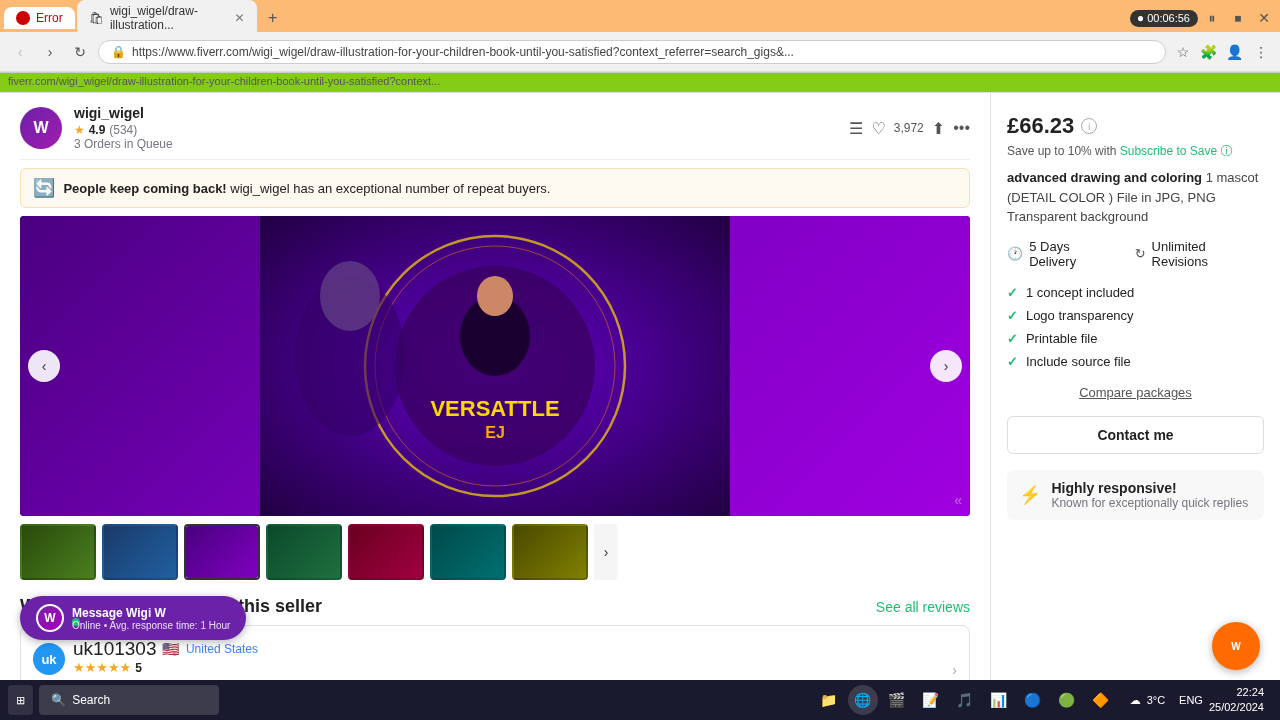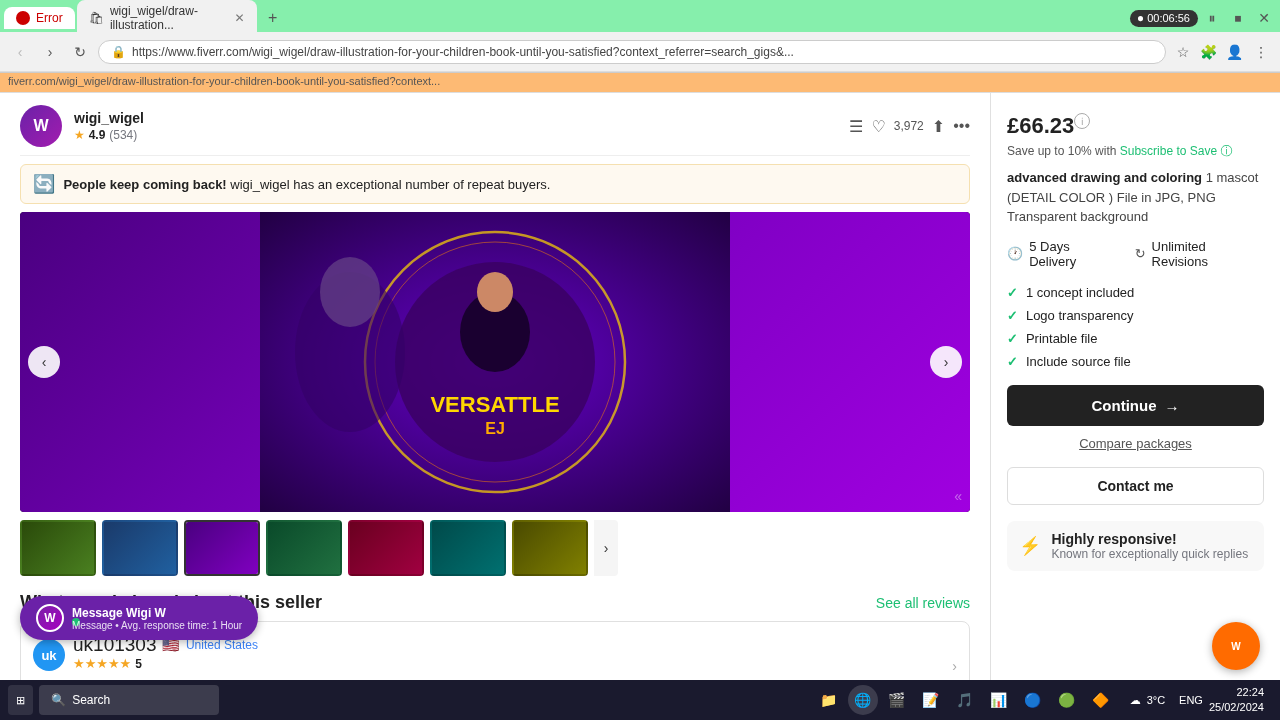--- a/index.html
+++ b/index.html
@@ -1,20 +1,20 @@
 <!DOCTYPE html>
 <html><head>
   <meta charset="utf-8">
   <style>
     * { box-sizing: border-box; margin: 0; padding: 0; }
     body { font-family: -apple-system, BlinkMacSystemFont, 'Segoe UI', sans-serif; background: #fff; font-size: 14px; color: #222; overflow: hidden; }
 
     
     .browser-chrome { background: #f1f1f1; border-bottom: 1px solid #ccc; }
-    .browser-tabs { display: flex; align-items: center; background: #86efac; padding: 4px 4px 0; height: 32px; gap: 2px; }
+    .browser-tabs { display: flex; align-items: center; background: #fdba74; padding: 4px 4px 0; height: 32px; gap: 2px; }
     .browser-tab { background: #f1f1f1; border-radius: 8px 8px 0 0; padding: 4px 12px; font-size: 12px; color: #333; display: flex; align-items: center; gap: 6px; max-width: 180px; }
     .browser-tab.error { background: #fff; color: #c00; }
     .browser-tab-icon { width: 14px; height: 14px; border-radius: 50%; background: #c00; display: inline-block; }
 
     .browser-toolbar { background: #f1f1f1; padding: 4px 8px; display: flex; align-items: center; gap: 6px; height: 40px; border-bottom: 1px solid #ddd; }
     .nav-btn { width: 24px; height: 24px; border-radius: 50%; border: none; background: transparent; cursor: pointer; display: flex; align-items: center; justify-content: center; color: #555; font-size: 14px; }
     .nav-btn.disabled { color: #bbb; cursor: default; }
     .address-bar { flex: 1; background: #fff; border: 1px solid #ccc; border-radius: 20px; padding: 4px 12px; font-size: 12px; color: #444; display: flex; align-items: center; gap: 6px; }
     .address-text { flex: 1; overflow: hidden; text-overflow: ellipsis; white-space: nowrap; }
     .toolbar-icons { display: flex; gap: 4px; align-items: center; }
@@ -78,21 +78,21 @@
     .online-dot { width: 8px; height: 8px; background: #1dbf73; border-radius: 50%; position: absolute; bottom: 6px; left: 36px; }
     .message-info { display: flex; flex-direction: column; justify-content: center; }
     .message-name { font-weight: 600; font-size: 12px; }
     .message-sub { font-size: 10px; opacity: 0.85; }
 
     
     .package-tabs { display: flex; border-bottom: 2px solid #222; margin-bottom: 12px; }
     .package-tab { flex: 1; text-align: center; padding: 8px 4px; font-size: 13px; cursor: pointer; color: #74767e; border-bottom: 2px solid transparent; margin-bottom: -2px; }
     .package-tab.active { color: #222; font-weight: 600; border-bottom: 2px solid #222; }
 
-    .price-row { display: flex; gap: 0; margin: 8px 0 4px; }
+    .price-row { display: flex; align-items: center; gap: 7px; margin: 8px 0 4px; }
     .price { font-size: 22px; font-weight: 700; }
     .price-info-icon { width: 16px; height: 16px; border-radius: 50%; border: 1px solid #aaa; display: inline-flex; align-items: center; justify-content: center; font-size: 10px; color: #aaa; cursor: pointer; }
     .save-text { font-size: 12px; color: #555; margin-bottom: 8px; }
     .subscribe-link { color: #1dbf73; cursor: pointer; }
     .save-question { color: #1dbf73; font-size: 12px; cursor: pointer; }
 
     .package-desc { font-size: 13px; color: #444; line-height: 1.5; margin-bottom: 12px; }
     .package-desc strong { color: #222; }
 
     .package-features { list-style: none; margin-bottom: 12px; }
@@ -117,21 +117,21 @@
     .taskbar { background: #1a1a2e; height: 40px; display: flex; align-items: center; padding: 0 8px; gap: 6px; position: fixed; bottom: 0; left: 0; right: 0; }
     .taskbar-btn { background: rgba(255,255,255,0.1); border: none; border-radius: 4px; padding: 4px 8px; color: #fff; font-size: 11px; cursor: pointer; height: 30px; display: flex; align-items: center; gap: 4px; }
     .taskbar-search { background: rgba(255,255,255,0.15); border: none; border-radius: 4px; padding: 4px 12px; color: #fff; font-size: 12px; height: 30px; display: flex; align-items: center; gap: 6px; cursor: pointer; flex: 0 0 180px; }
     .taskbar-icons { display: flex; gap: 4px; margin-left: auto; align-items: center; }
     .taskbar-icon { width: 30px; height: 30px; background: transparent; border: none; border-radius: 4px; display: flex; align-items: center; justify-content: center; cursor: pointer; }
     .sys-tray { display: flex; align-items: center; gap: 6px; color: #fff; font-size: 11px; padding: 0 8px; }
     .time-display { color: #fff; font-size: 11px; text-align: right; line-height: 1.4; }
 
     .wondershare-badge { position: fixed; bottom: 50px; right: 20px; width: 48px; height: 48px; border-radius: 50%; background: #ff6b00; display: flex; align-items: center; justify-content: center; color: #fff; font-size: 10px; font-weight: bold; cursor: pointer; z-index: 200; box-shadow: 0 2px 8px rgba(0,0,0,0.3); }
 
-    .status-bar { background: #fdba74; border-bottom: 1px solid #ddd; padding: 2px 8px; font-size: 11px; color: #555; overflow: hidden; text-overflow: ellipsis; white-space: nowrap; height: 20px; }
+    .status-bar { background: #84cc16; border-bottom: 1px solid #ddd; padding: 2px 8px; font-size: 11px; color: #555; overflow: hidden; text-overflow: ellipsis; white-space: nowrap; height: 20px; }
 
     .checkmark { color: #1dbf73; font-weight: bold; }
   </style>
 </head>
 <body>
 
 <div class="browser-chrome">
   <div class="browser-tabs">
     <div class="browser-tab error">
       <span class="browser-tab-icon"></span>
@@ -180,20 +180,21 @@
 
     <div class="seller-info">
       <div class="seller-avatar">
         <span>W</span>
       </div>
       <div class="seller-meta">
         <div class="seller-name">wigi_wigel</div>
         <span class="seller-stars">★</span>
         <span style="font-size:12px;font-weight:600;">4.9</span>
         <span class="star-count">(534)</span>
+        <div class="queue-info">3 Orders in Queue</div>
       </div>
       <div class="seller-actions">
         <button class="action-btn">☰</button>
         <button class="action-btn">♡</button>
         <span class="likes-count">3,972</span>
         <button class="action-btn">⬆</button>
         <button class="action-btn">•••</button>
       </div>
     </div>
 
@@ -334,24 +335,20 @@
         <span class="checkmark">✓</span>
         <span>Printable file</span>
       </li>
       <li class="package-feature">
         <span class="checkmark">✓</span>
         <span>Include source file</span>
       </li>
     </ul>
 
     
-    <button class="continue-btn">
-      <span>Continue</span>
-      <span>→</span>
-    </button>
 
     
     <a class="compare-link">Compare packages</a>
 
     
     <button class="contact-btn">Contact me</button>
 
     
     <div class="responsive-badge">
       <span class="lightning-icon">⚡</span>
@@ -365,21 +362,21 @@
 </div>
 
 <div class="message-float">
   <div style="position:relative;">
     <div class="message-avatar">W</div>
     <div class="online-dot"></div>
   </div>
   <div class="message-info">
     <span class="message-name">Message Wigi W</span>
     <span class="message-sub">
-      <span>Message</span>
+      <span>Online</span>
       <span> • </span>
       <span>Avg. response time: 1 Hour</span>
     </span>
   </div>
 </div>
 
 <div class="wondershare-badge">W</div>
 
 <div class="taskbar">
   <button class="taskbar-btn">⊞</button>

